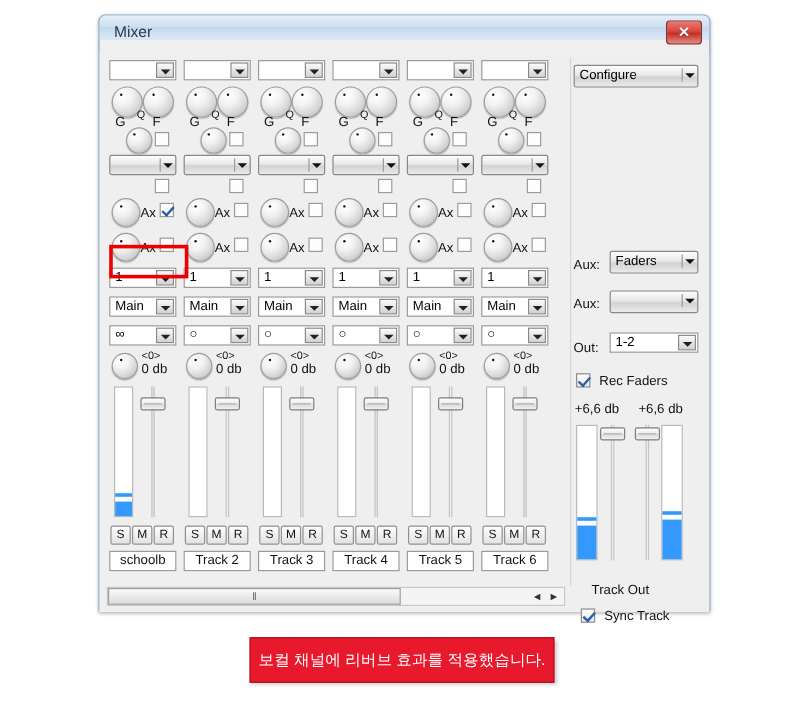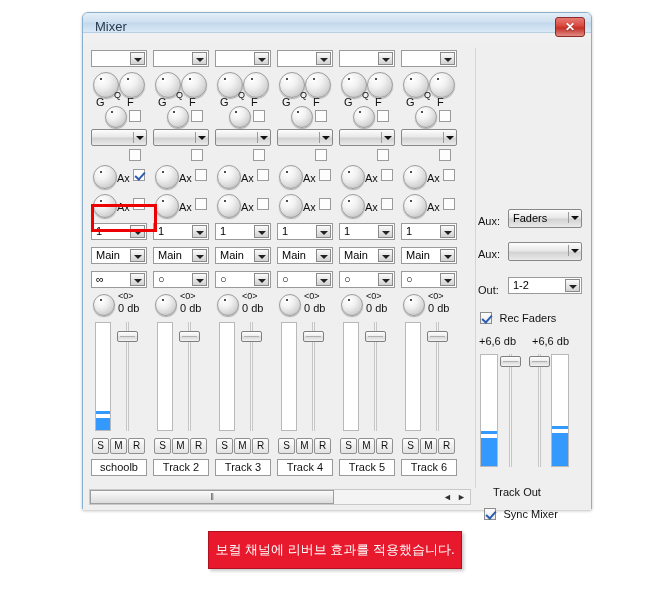--- a/index.html
+++ b/index.html
@@ -539,20 +539,26 @@
           <div class="smr" style="left: 21px; top: 390px;">M</div>
           <div class="smr" style="left: 39px; top: 390px;">R</div>
           <div class="tname" style="left: 2px; top: 411px; width: 56px;">Track 6</div>
         </div>
       </div>
 
     <div class="hl" style="left:8px; top:160px; width:66px; height:28px;"></div>
 
     <div id="master">
 
+      <div style="position:absolute;left:2px;top:6px;width:104px;">
+        <div class="dd gray" style="height:19px;line-height:17px;">
+          <span>Configure</span>
+          <span class="arrow"></span>
+        </div>
+      </div>
 
       <div style="position:absolute;left:2px;top:163px;">
         <span class="lbl" style="display:inline-block;width:28px;">Aux:</span>
       </div>
       <div class="dd gray" style="position:absolute;left:32px;top:161px;width:74px;height:19px;line-height:17px;">
         <span>Faders</span>
         <span class="arrow"></span>
       </div>
 
       <div style="position:absolute;left:2px;top:196px;">
@@ -589,21 +595,21 @@
       <div class="slot" style="left:62px;top:306px;height:113px;"></div>
       <div class="thumb" style="left:53px;top:308px;"></div>
       <div class="meter" style="left:75px;top:306px;width:18px;height:113px;">
         <div class="fill" style="height:33px;"></div>
         <div class="peak" style="bottom:37px;"></div>
       </div>
 
       <span class="lbl" style="position:absolute;left:17px;top:438px;">Track Out</span>
       <div style="position:absolute;left:8px;top:458px;">
         <span class="cb checked w3"></span>
-        <span class="lbl" style="vertical-align:2px;margin-left:3px;">Sync Mixer</span>
+        <span class="lbl" style="vertical-align:2px;margin-left:3px;">Sync Track</span>
       </div>
     </div>
 
     <div id="hscroll">
       <div id="hthumb">‖</div>
       <div class="sarrow" style="right:16px;">◄</div>
       <div class="sarrow" style="right:2px;">►</div>
     </div>
 
   </div>

